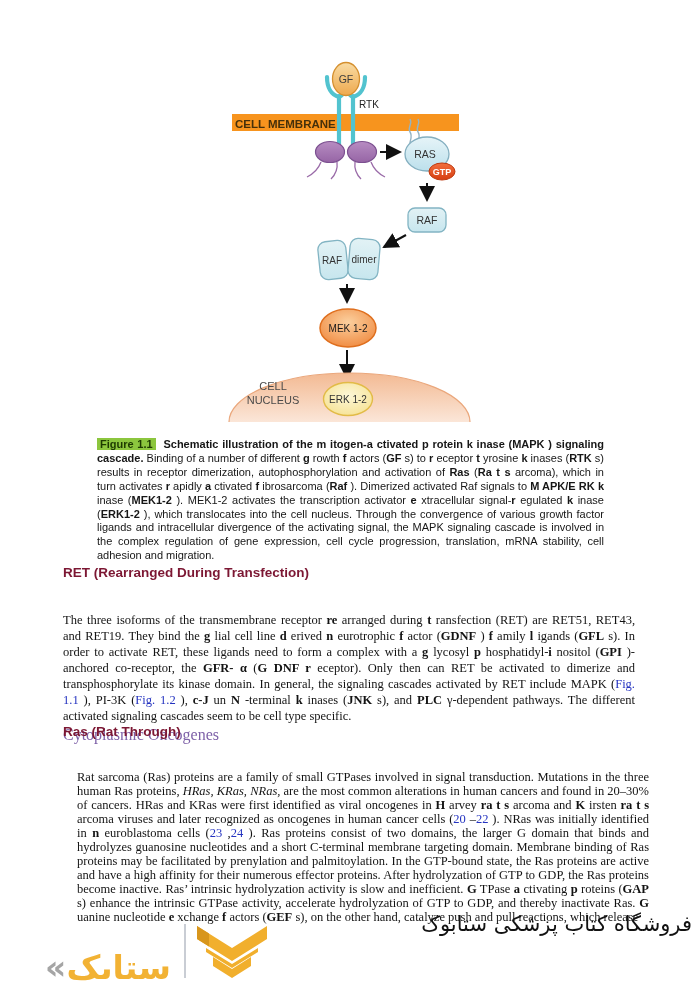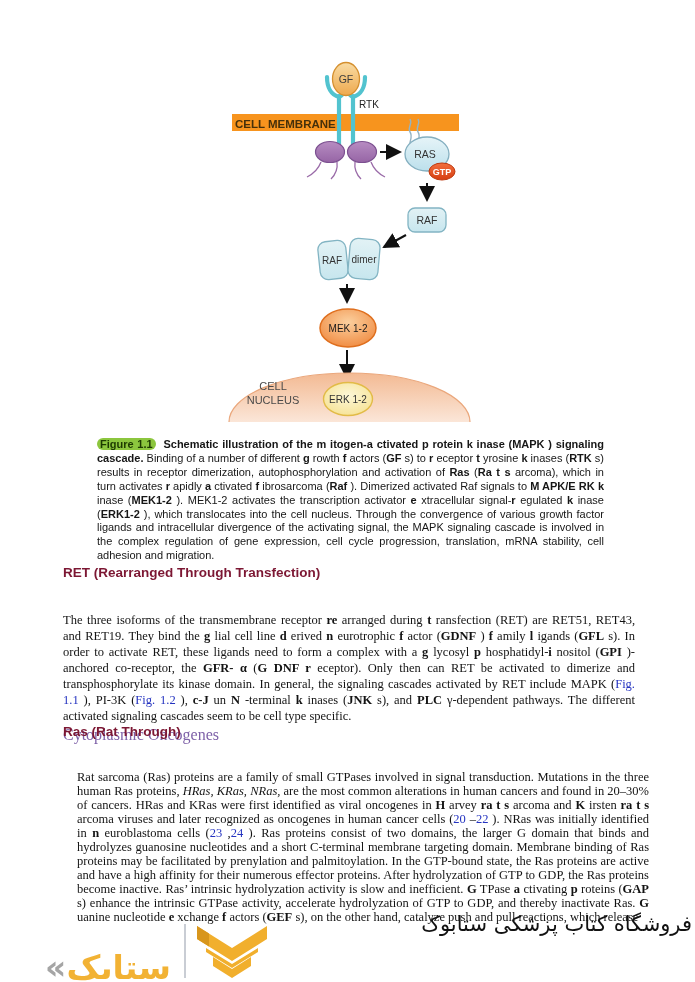--- a/index.html
+++ b/index.html
@@ -12,21 +12,21 @@
   
   #diagram{left:225px;top:58px;}
   #diagram text{font-family:"Liberation Sans",sans-serif;}
 
   
   .caption{
     left:97px;top:427px;width:507px;
     font-family:"Liberation Sans",sans-serif;
     font-size:11px;line-height:13.9px;text-align:justify;color:#161616;
   }
-  .figtag{background:#8CC63E;font-weight:bold;padding:0 3px;color:#1d3a00;margin-right:4px;border-radius:6px;}
+  .figtag{background:#8CC63E;font-weight:bold;padding:0 3px;color:#1d3a00;margin-right:4px;}
 
   
   .sg-n{font-weight:normal;}
   .sg-b{font-weight:bold;}
   .sg-i{font-style:italic;}
   .sg-l{color:#2433C0;}
   .sg-y{color:#F2B230;}
 
   
   .h-maroon{
@@ -184,21 +184,21 @@
       <text x="123" y="345" font-size="10" fill="#333" text-anchor="middle">ERK 1-2</text>
     </g>
   </g>
 </svg>
 
 <p class="abs caption">
   <span class="figtag">Figure 1.1</span>
   <span><span class="sg-b">Schematic illustration of the m itogen-a ctivated p rotein k inase (MAPK ) signaling cascade. </span><span class="sg-n">Binding of a number of different </span><span class="sg-b">g</span><span class="sg-n"> rowth </span><span class="sg-b">f</span><span class="sg-n"> actors (</span><span class="sg-b">GF</span><span class="sg-n"> s) to </span><span class="sg-b">r</span><span class="sg-n"> eceptor </span><span class="sg-b">t</span><span class="sg-n"> yrosine </span><span class="sg-b">k</span><span class="sg-n"> inases (</span><span class="sg-b">RTK</span><span class="sg-n"> s) results in receptor dimerization, autophosphorylation and activation of </span><span class="sg-b">Ras</span><span class="sg-n"> (</span><span class="sg-b">Ra t s</span><span class="sg-n"> arcoma), which in turn activates </span><span class="sg-b">r</span><span class="sg-n"> apidly </span><span class="sg-b">a</span><span class="sg-n"> ctivated </span><span class="sg-b">f</span><span class="sg-n"> ibrosarcoma (</span><span class="sg-b">Raf</span><span class="sg-n"> ). Dimerized activated Raf signals to </span><span class="sg-b">M APK/E RK k</span><span class="sg-n"> inase (</span><span class="sg-b">MEK1-2</span><span class="sg-n"> ). MEK1-2 activates the transcription activator </span><span class="sg-b">e</span><span class="sg-n"> xtracellular signal-</span><span class="sg-b">r</span><span class="sg-n"> egulated </span><span class="sg-b">k</span><span class="sg-n"> inase (</span><span class="sg-b">ERK1-2</span><span class="sg-n"> ), which translocates into the cell nucleus. Through the convergence of various growth factor ligands and intracellular divergence of the activating signal, the MAPK signaling cascade is involved in the complex regulation of gene expression, cell cycle progression, translation, mRNA stability, cell adhesion and migration.</span></span>
 </p>
 
-<div id="ret-heading" class="abs h-maroon">RET (Rearranged Through Transfection)</div>
+<div id="ret-heading" class="abs h-maroon">RET (Rearranged During Transfection)</div>
 <p class="abs para ret-para"><span class="sg-n">The three isoforms of the transmembrane receptor </span><span class="sg-b">re</span><span class="sg-n"> arranged during </span><span class="sg-b">t</span><span class="sg-n"> ransfection (RET) are RET51, RET43, and RET19. They bind the </span><span class="sg-b">g</span><span class="sg-n"> lial cell line </span><span class="sg-b">d</span><span class="sg-n"> erived </span><span class="sg-b">n</span><span class="sg-n"> eurotrophic </span><span class="sg-b">f</span><span class="sg-n"> actor (</span><span class="sg-b">GDNF</span><span class="sg-n"> ) </span><span class="sg-b">f</span><span class="sg-n"> amily </span><span class="sg-b">l</span><span class="sg-n"> igands (</span><span class="sg-b">GFL</span><span class="sg-n"> s). In order to activate RET, these ligands need to form a complex with a </span><span class="sg-b">g</span><span class="sg-n"> lycosyl </span><span class="sg-b">p</span><span class="sg-n"> hosphatidyl-</span><span class="sg-b">i</span><span class="sg-n"> nositol (</span><span class="sg-b">GPI</span><span class="sg-n"> )-anchored co-receptor, the </span><span class="sg-b">GFR- α</span><span class="sg-n"> (</span><span class="sg-b">G DNF r</span><span class="sg-n"> eceptor). Only then can RET be activated to dimerize and transphosphorylate its kinase domain. In general, the signaling cascades activated by RET include MAPK (</span><span class="sg-l">Fig. 1.1</span><span class="sg-n"> ), PI-3K (</span><span class="sg-l">Fig. 1.2</span><span class="sg-n"> ), </span><span class="sg-b">c-J</span><span class="sg-n"> un </span><span class="sg-b">N</span><span class="sg-n"> -terminal </span><span class="sg-b">k</span><span class="sg-n"> inases (</span><span class="sg-b">JNK</span><span class="sg-n"> s), and </span><span class="sg-b">PLC</span><span class="sg-n"> γ-dependent pathways. The different activated signaling cascades seem to be cell type specific.</span></p>
 
 <div id="cyto-heading" class="abs h-purple">Cytoplasmic Oncogenes</div>
 
 <div id="ras-heading" class="abs h-maroon">Ras (Rat Through)</div>
 <p class="abs para ras-para"><span class="sg-n">Rat sarcoma (Ras) proteins are a family of small GTPases involved in signal transduction. Mutations in the three human Ras proteins, </span><span class="sg-i">HRas, KRas, NRas,</span><span class="sg-n"> are the most common alterations in human cancers and found in 20–30% of cancers. HRas and KRas were first identified as viral oncogenes in </span><span class="sg-b">H</span><span class="sg-n"> arvey </span><span class="sg-b">ra t s</span><span class="sg-n"> arcoma and </span><span class="sg-b">K</span><span class="sg-n"> irsten </span><span class="sg-b">ra t s</span><span class="sg-n"> arcoma viruses and later recognized as oncogenes in human cancer cells (</span><span class="sg-l">20</span><span class="sg-n"> –</span><span class="sg-l">22</span><span class="sg-n"> ). NRas was initially identified in </span><span class="sg-b">n</span><span class="sg-n"> euroblastoma cells (</span><span class="sg-l">23</span><span class="sg-n"> ,</span><span class="sg-l">24</span><span class="sg-n"> ). Ras proteins consist of two domains, the larger G domain that binds and hydrolyzes guanosine nucleotides and a short C-terminal membrane targeting domain. Membrane binding of Ras proteins may be facilitated by prenylation and palmitoylation. In the GTP-bound state, the Ras proteins are active and have a high affinity for their numerous effector proteins. After hydrolyzation of GTP to GDP, the Ras proteins become inactive. Ras’ intrinsic hydrolyzation activity is slow and inefficient. </span><span class="sg-b">G</span><span class="sg-n"> TPase </span><span class="sg-b">a</span><span class="sg-n"> ctivating </span><span class="sg-b">p</span><span class="sg-n"> roteins (</span><span class="sg-b">GAP</span><span class="sg-n"> s) enhance the intrinsic GTPase activity, accelerate hydrolyzation of GTP to GDP, and thereby inactivate Ras. </span><span class="sg-b">G</span><span class="sg-n"> uanine nucleotide </span><span class="sg-b">e</span><span class="sg-n"> xchange </span><span class="sg-b">f</span><span class="sg-n"> actors (</span><span class="sg-b">GEF</span><span class="sg-n"> s), on the other hand, catalyze push and pull reactions, which release</span></p>
 
 <div class="abs footer-left">
   <div class="brand-line">
     <span class="guillemet">«</span><span class="brand">ستابک</span>

